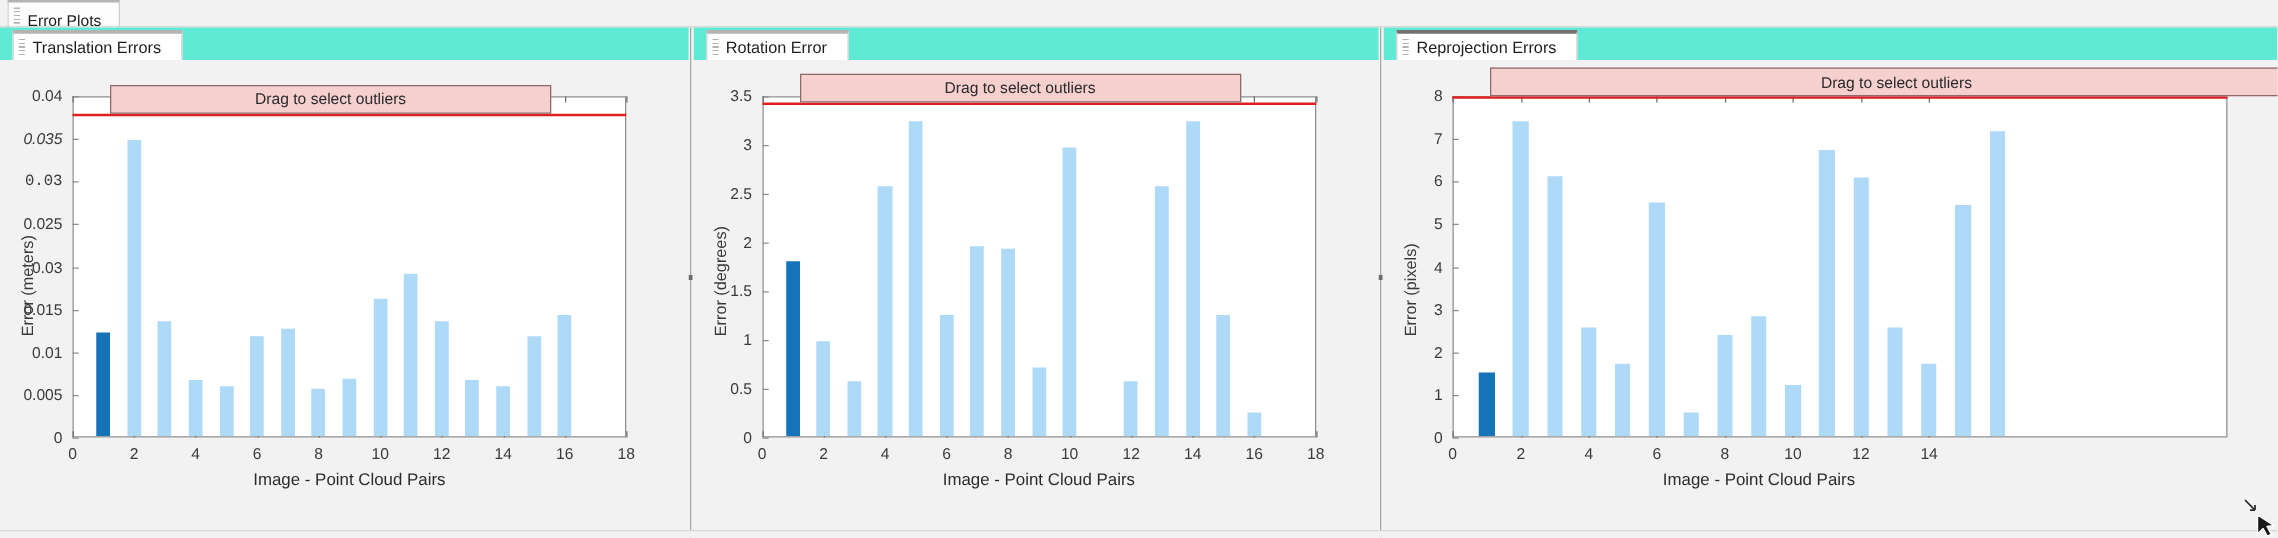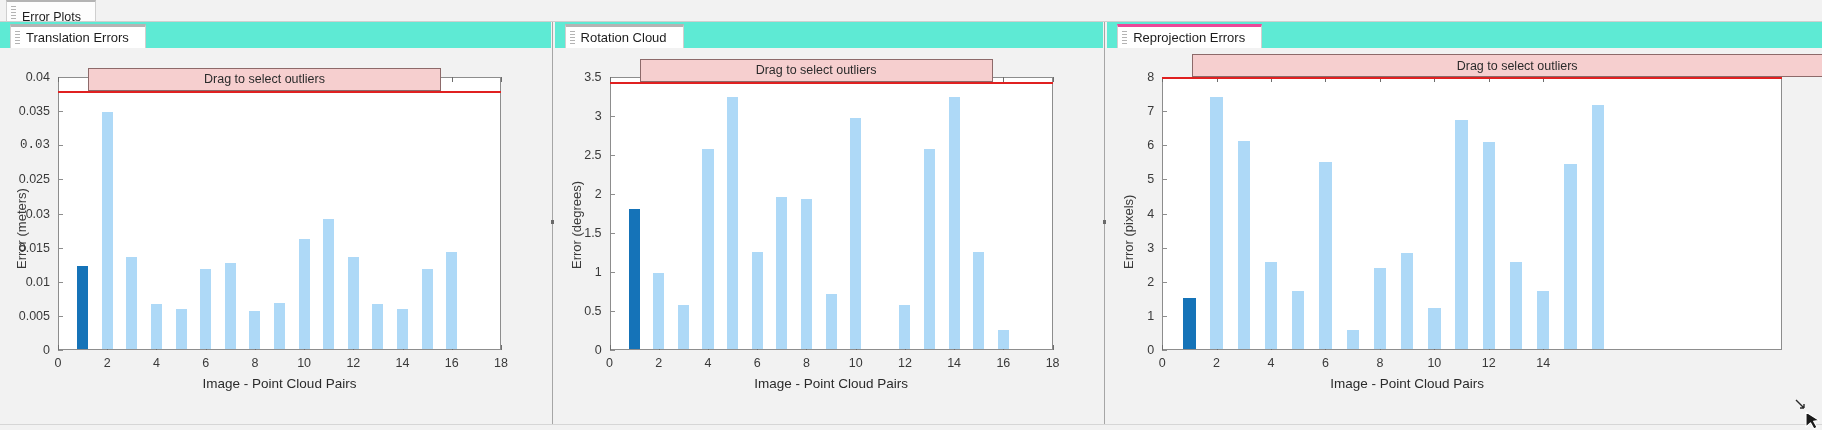--- a/index.html
+++ b/index.html
@@ -57,21 +57,21 @@
   }
   .panel-tab{
     position:absolute;left:10px;top:2px;height:24px;
     display:flex;align-items:center;
     background:#ffffff;
     border:1px solid #d0d0d0;border-bottom:none;
     border-top:3px solid #b4b4b4;
     padding:0 16px 0 2px;box-sizing:border-box;
     font-size:13px;color:#1d1d1d;white-space:nowrap;
   }
-  .panel-tab.active{border-top:3px solid #ec4899;}
+  .panel-tab.active{border-top:3px solid #737373;}
   .panel-tab .lbl{padding-left:4px;}
 
   
   .plot{position:absolute;}
   .axes-frame{
     position:absolute;background:#ffffff;border:1px solid #8d8d8d;box-sizing:border-box;
   }
   .ytick-lbl{
     position:absolute;right:0;text-align:right;
     font-size:12.5px;color:#3a3a3a;transform:translateY(-50%);
@@ -135,21 +135,21 @@
           <div class="ytick-lbl" style="top: 259.75px; left: 0px; width: 50px;">0.01</div>
           <div class="ytick-mark" style="left: 58px; top: 259.75px;"></div>
           <div class="ytick-lbl" style="top: 225.625px; left: 0px; width: 50px;">0.015</div>
           <div class="ytick-mark" style="left: 58px; top: 225.625px;"></div>
           <div class="ytick-lbl" style="top: 191.5px; left: 0px; width: 50px;">0.03</div>
           <div class="ytick-mark" style="left: 58px; top: 191.5px;"></div>
           <div class="ytick-lbl" style="top: 157.375px; left: 0px; width: 50px;">0.025</div>
           <div class="ytick-mark" style="left: 58px; top: 157.375px;"></div>
           <div class="ytick-lbl" style="top: 123.25px; left: 0px; width: 50px; font-family: Liberation Mono, monospace;">0.03</div>
           <div class="ytick-mark" style="left: 58px; top: 123.25px;"></div>
-          <div class="ytick-lbl" style="top: 89.125px; left: 0px; width: 50px;">0.035</div>
+          <div class="ytick-lbl" style="top: 89.125px; left: 0px; width: 50px; font-style: italic;">0.035</div>
           <div class="ytick-mark" style="left: 58px; top: 89.125px;"></div>
           <div class="ytick-lbl" style="top: 55px; left: 0px; width: 50px;">0.04</div>
           <div class="ytick-mark" style="left: 58px; top: 55px;"></div>
           <div class="xtick-lbl" style="left: 58px; top: 334px;">0</div>
           <div class="xtick-mark" style="left: 58px; top: 323px;"></div>
           <div class="xtick-mark" style="left: 58px; top: 55px;"></div>
           <div class="xtick-lbl" style="left: 107.222px; top: 334px;">2</div>
           <div class="xtick-mark" style="left: 107.222px; top: 323px;"></div>
           <div class="xtick-mark" style="left: 107.222px; top: 55px;"></div>
           <div class="xtick-lbl" style="left: 156.444px; top: 334px;">4</div>
@@ -205,21 +205,21 @@
 
     <div class="vsplit">
       <div class="line"></div>
       <div class="dot"></div>
     </div>
 
     <div class="panel p2">
       <div class="panel-tabstrip">
         <div class="panel-tab">
           <span class="grip"></span>
-          <span class="lbl">Rotation Cloud</span>
+          <span class="lbl">Rotation Error</span>
         </div>
       </div>
       <div class="plot" id="plot1" style="left: 0px; top: 0px; width: 100%; height: 408px;">
           <div class="axes-frame" style="left: 55px; top: 55px; width: 443px; height: 273px;"></div>
           <div class="ytick-lbl" style="top: 328px; left: 0px; width: 47px;">0</div>
           <div class="ytick-mark" style="left: 55px; top: 328px;"></div>
           <div class="ytick-lbl" style="top: 289px; left: 0px; width: 47px;">0.5</div>
           <div class="ytick-mark" style="left: 55px; top: 289px;"></div>
           <div class="ytick-lbl" style="top: 250px; left: 0px; width: 47px;">1</div>
           <div class="ytick-mark" style="left: 55px; top: 250px;"></div>

